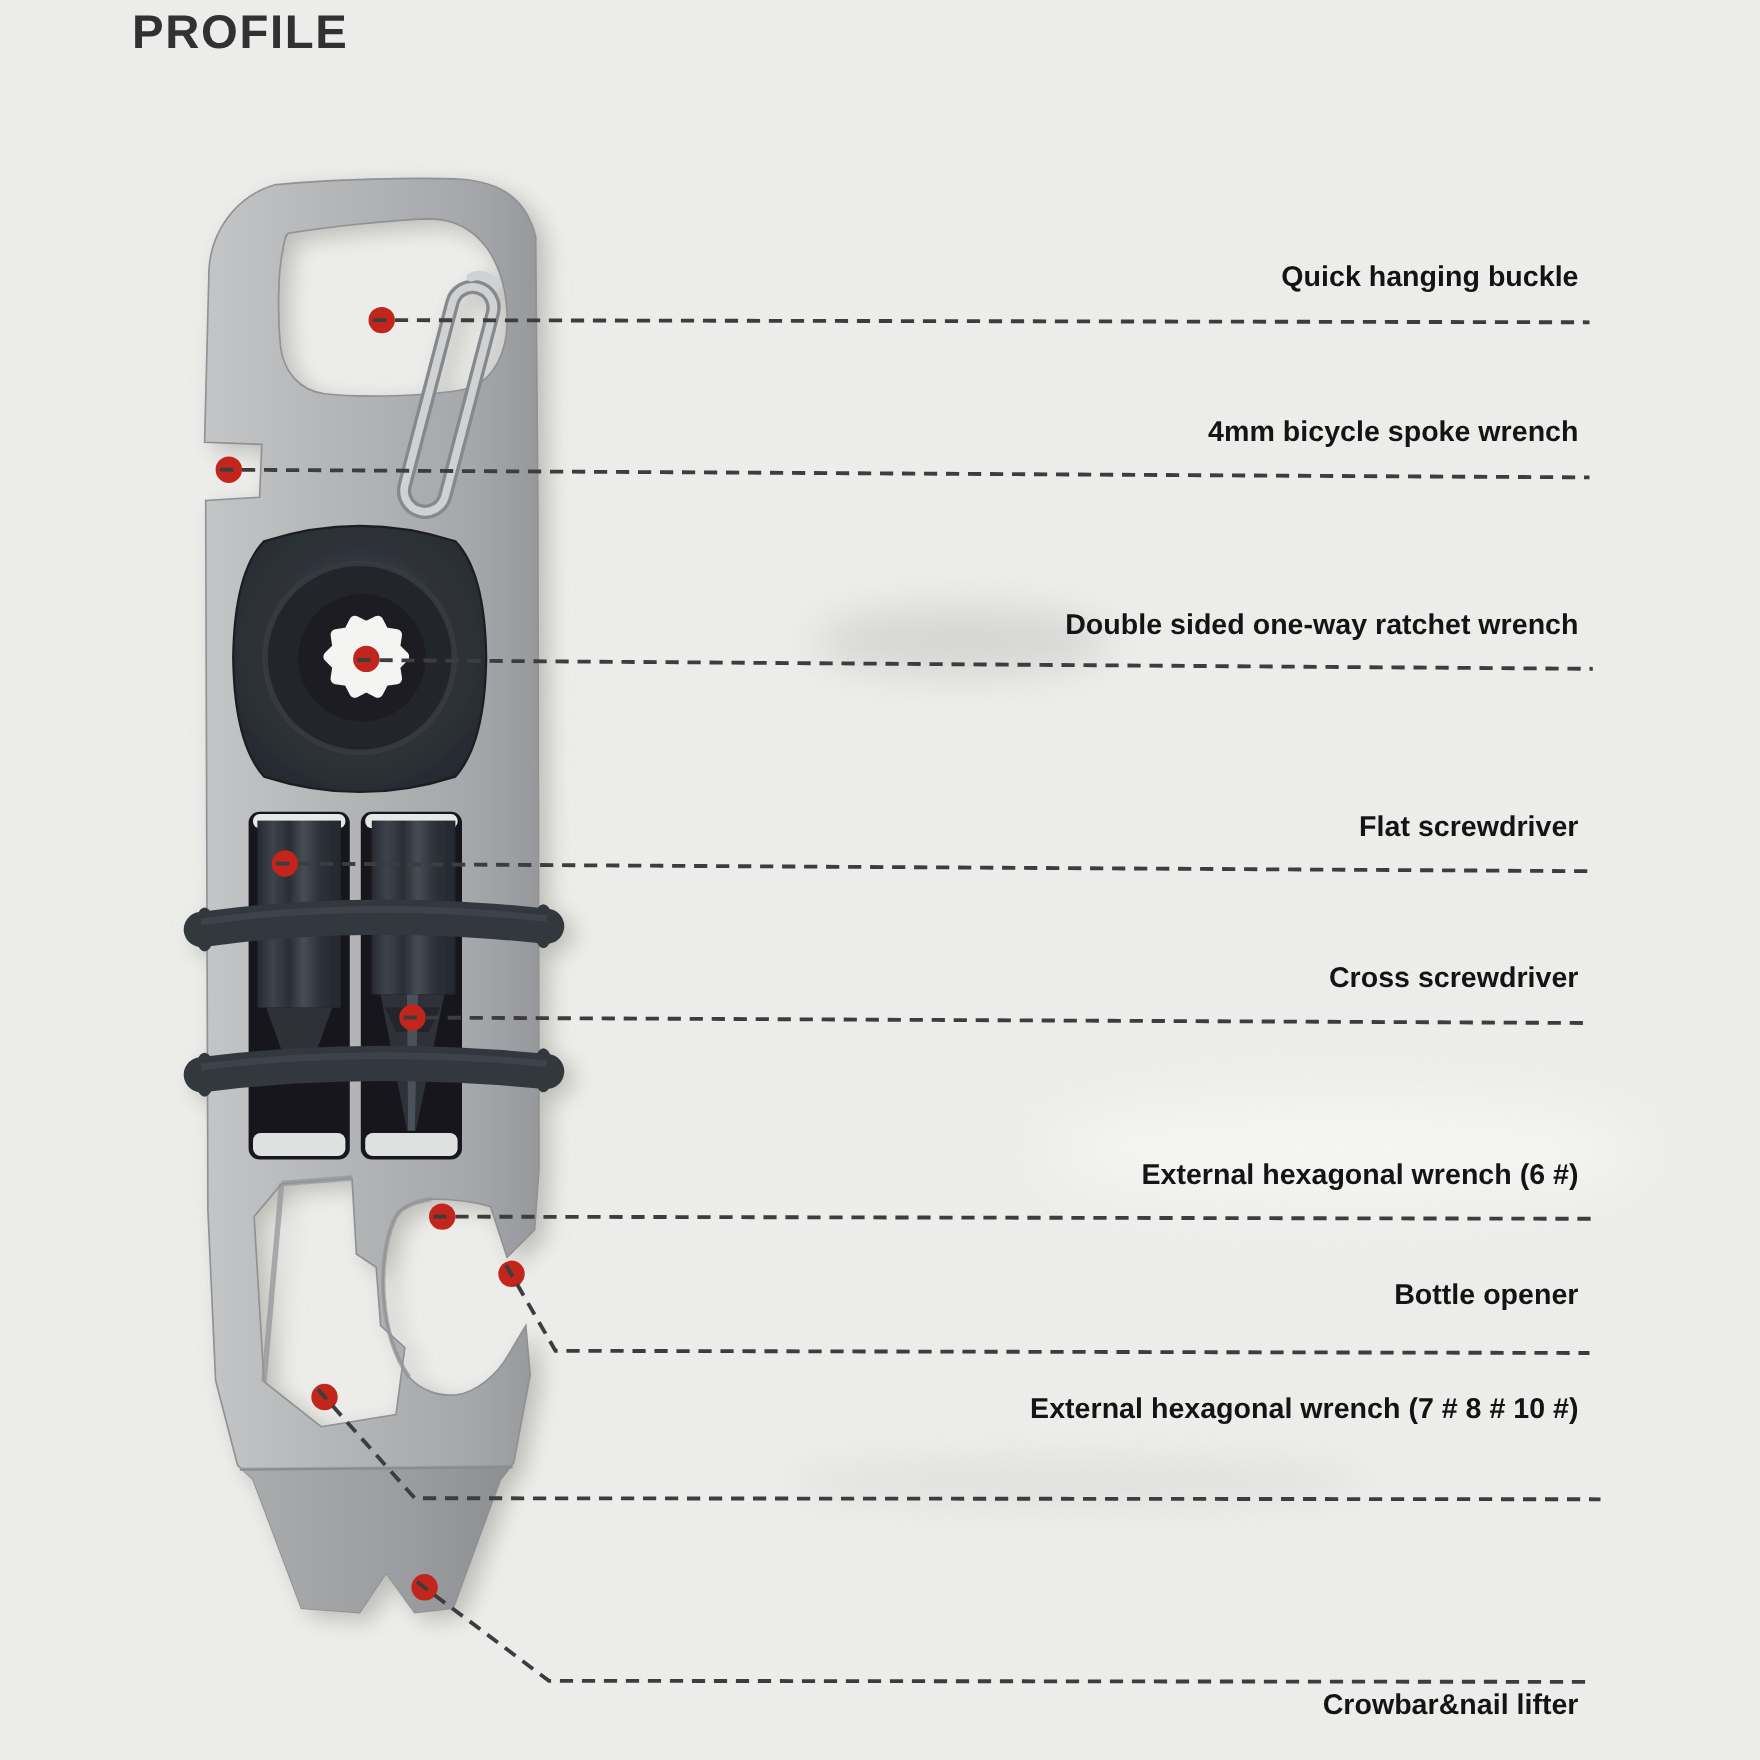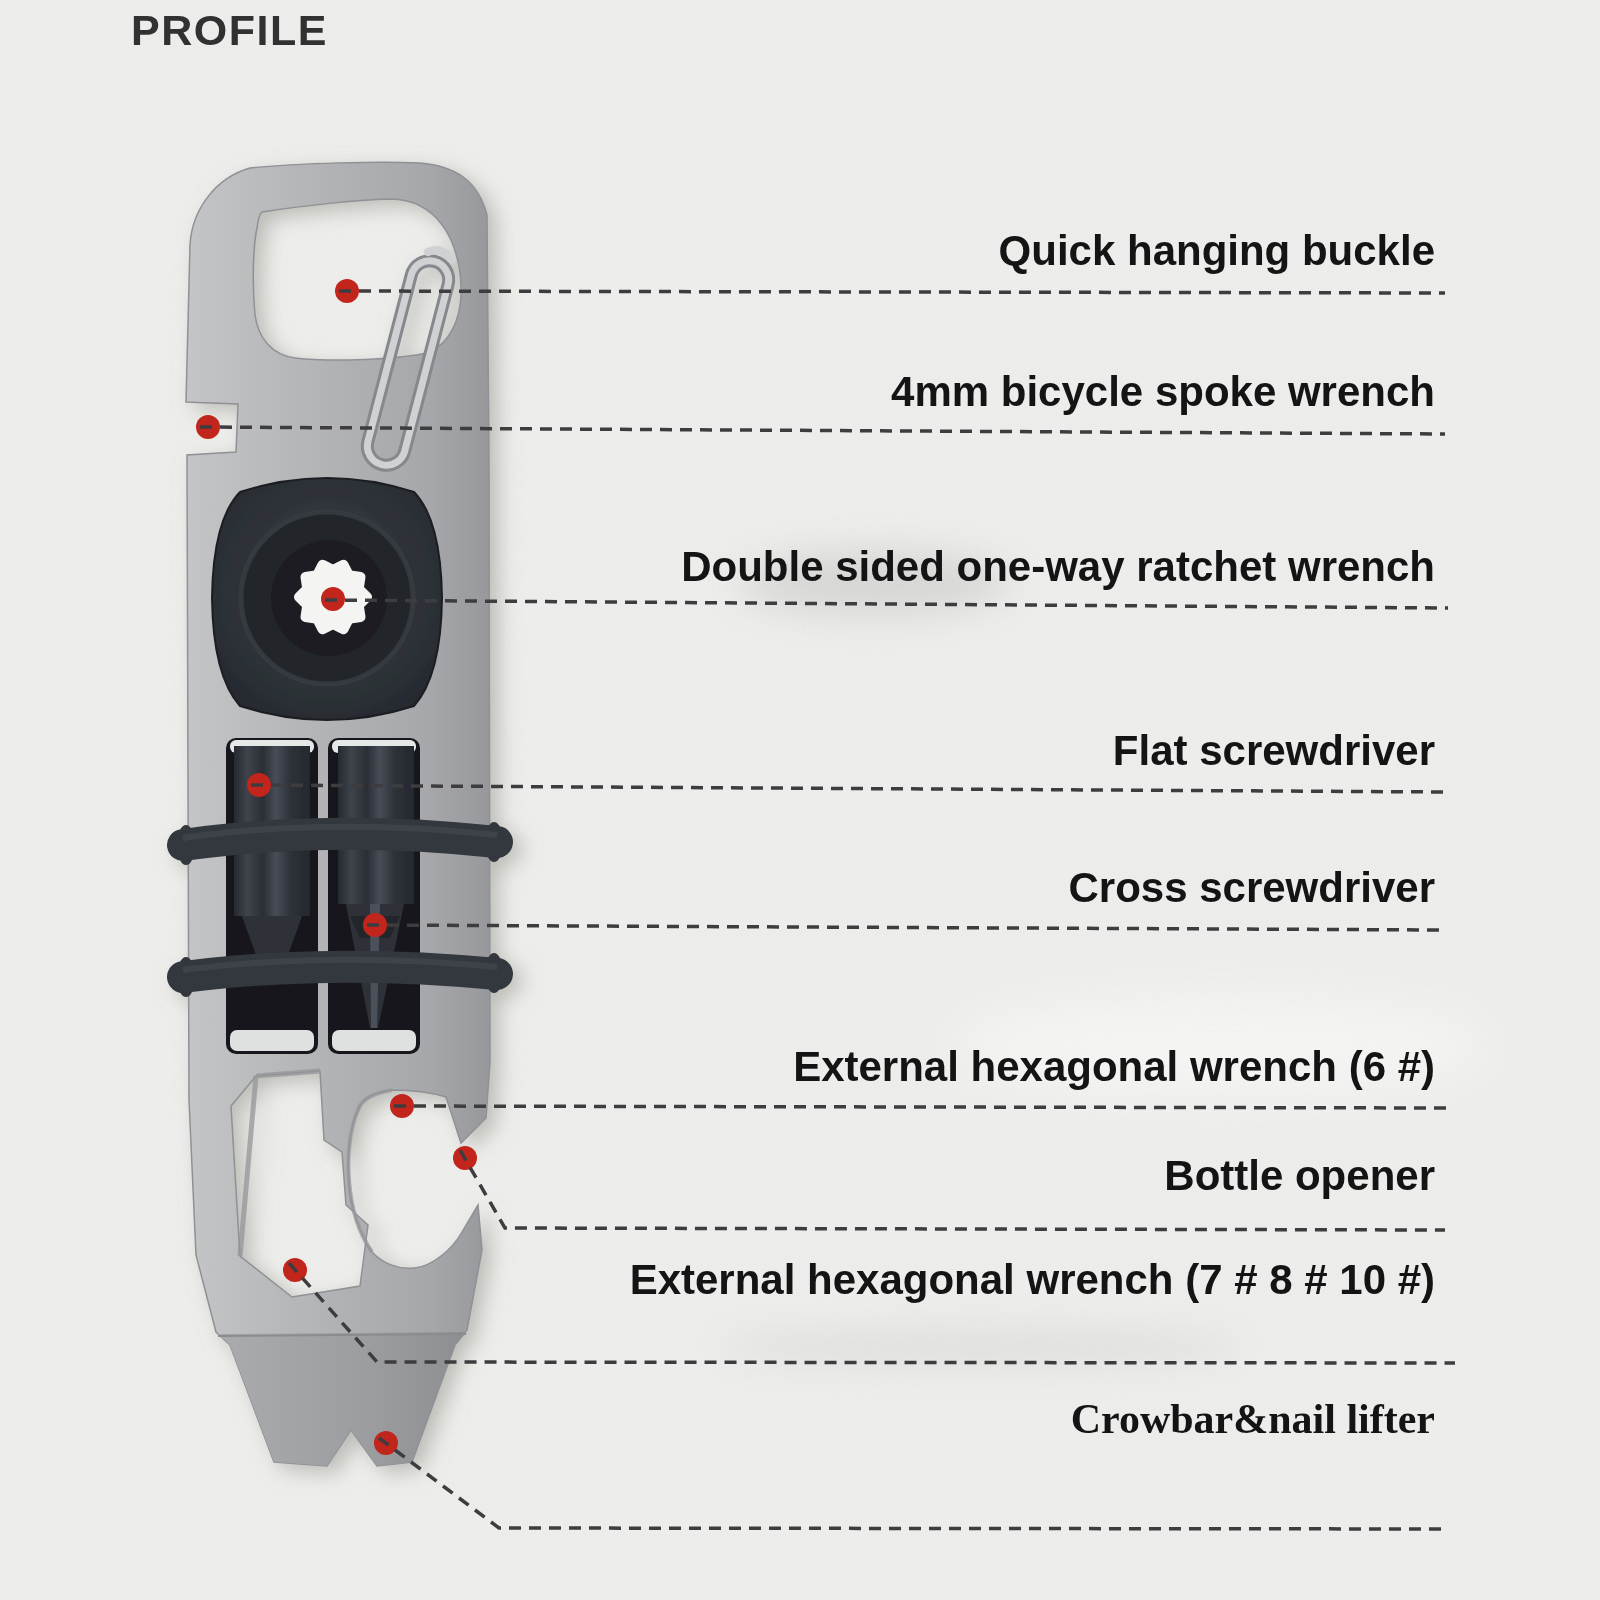--- a/index.html
+++ b/index.html
@@ -2,38 +2,38 @@
 <html style="--background: #eeeeec; --title: #2d2d2d; --label-text: #141414; --marker: #c2251b; --leader: #3d3d3f; --tool-body: #b4b5b7; --tool-dark: #2c3036;"><head>
 <meta charset="utf-8">
 <style>
   html,body { margin:0; padding:0; }
   .stage {
     position:relative; width:1600px; height:1600px; overflow:hidden;
     background: var(--background, #eeeeec);
     font-family: "Liberation Sans", sans-serif;
   }
   .title {
-    position:absolute; left:131px; top:6px;
+    position:absolute; left:120px; top:6px;
     font-size:43px; font-weight:700; letter-spacing:1.5px;
     color: var(--title, #2d2d2d);
   }
   .label {
     position:absolute; right:165px; height:44px; line-height:44px;
-    font-size:42px; font-weight:700; white-space:nowrap; text-align:right;
+    font-size:26px; font-weight:700; white-space:nowrap; text-align:right;
     color: var(--label-text, #141414);
   }
   .label-0 { top:229px; }
   .label-1 { top:370px;text-align:center; }
   .label-2 { top:545px; }
   .label-3 { top:729px; }
   .label-4 { top:866px; }
   .label-5 { top:1045px; }
   .label-6 { top:1122px;margin-top:32px; }
   .label-7 { top:1222px;margin-top:36px; }
-  .label-8 { top:1397px;font-family:Liberation Serif, serif; }
+  .label-8 { top:1527px; }
   .smudge { position:absolute; border-radius:50%; pointer-events:none; }
   .smudge-a { left:740px; top:552px; width:270px; height:62px; background:#b7b7b5; filter:blur(18px); opacity:.42; }
   .smudge-b { left:950px; top:998px; width:540px; height:95px; background:#fcfcfb; filter:blur(26px); opacity:.6; }
   .smudge-c { left:720px; top:1326px; width:520px; height:42px; background:#c6c6c4; filter:blur(16px); opacity:.3; }
   svg.scene { position:absolute; left:0; top:0; }
 </style>
 </head>
 <body>
 
 <div class="stage">

